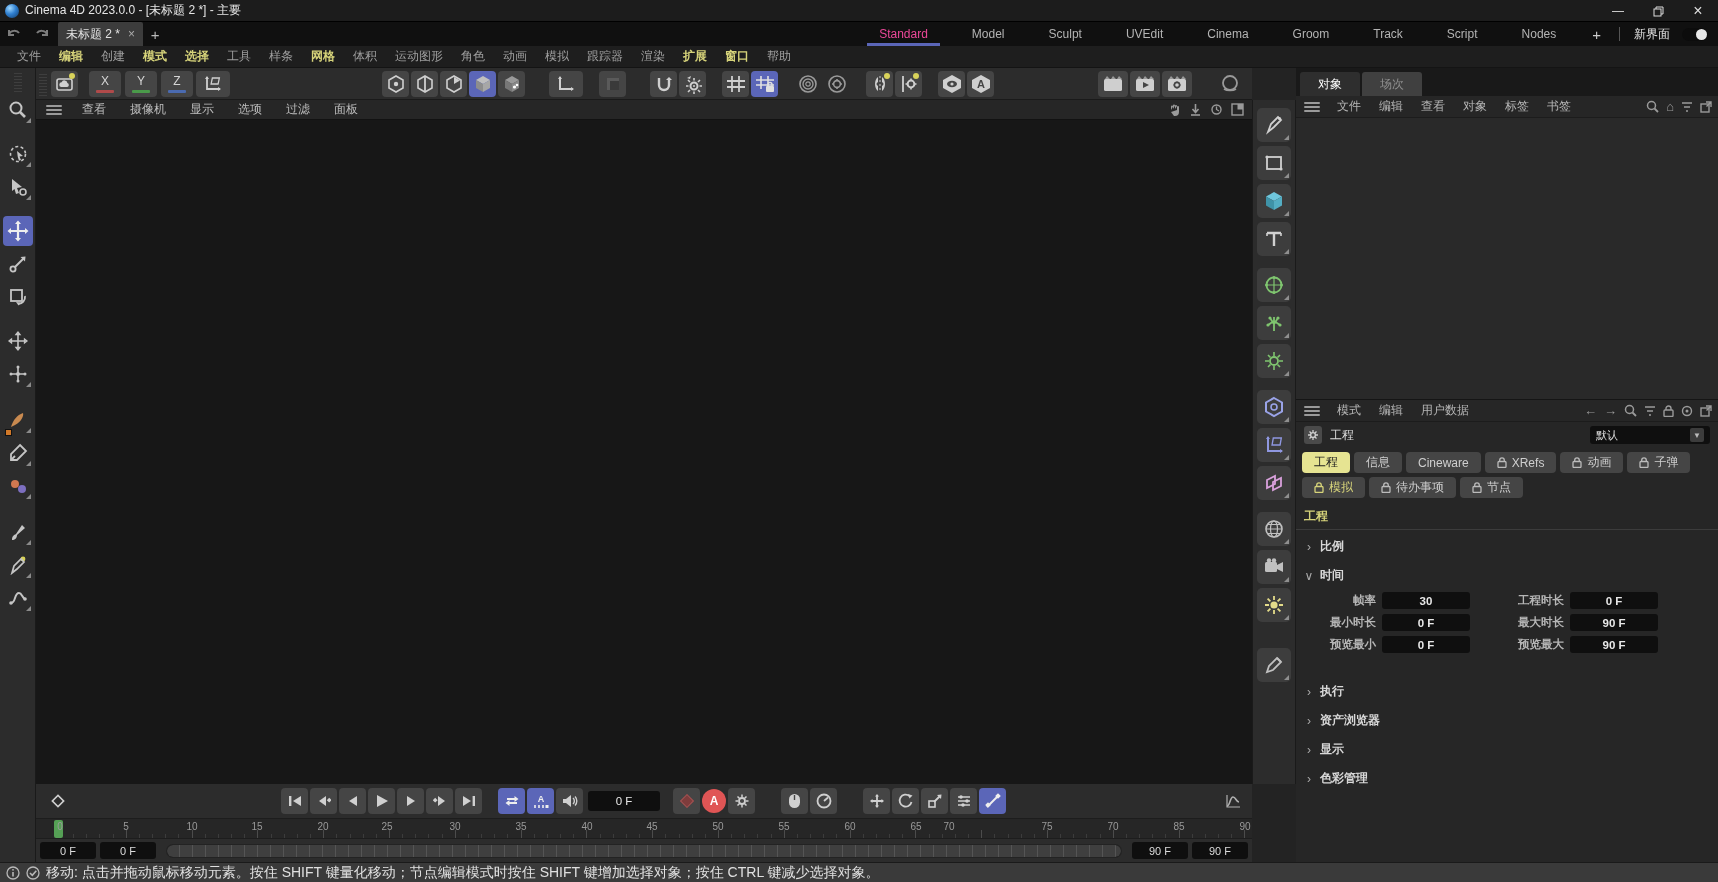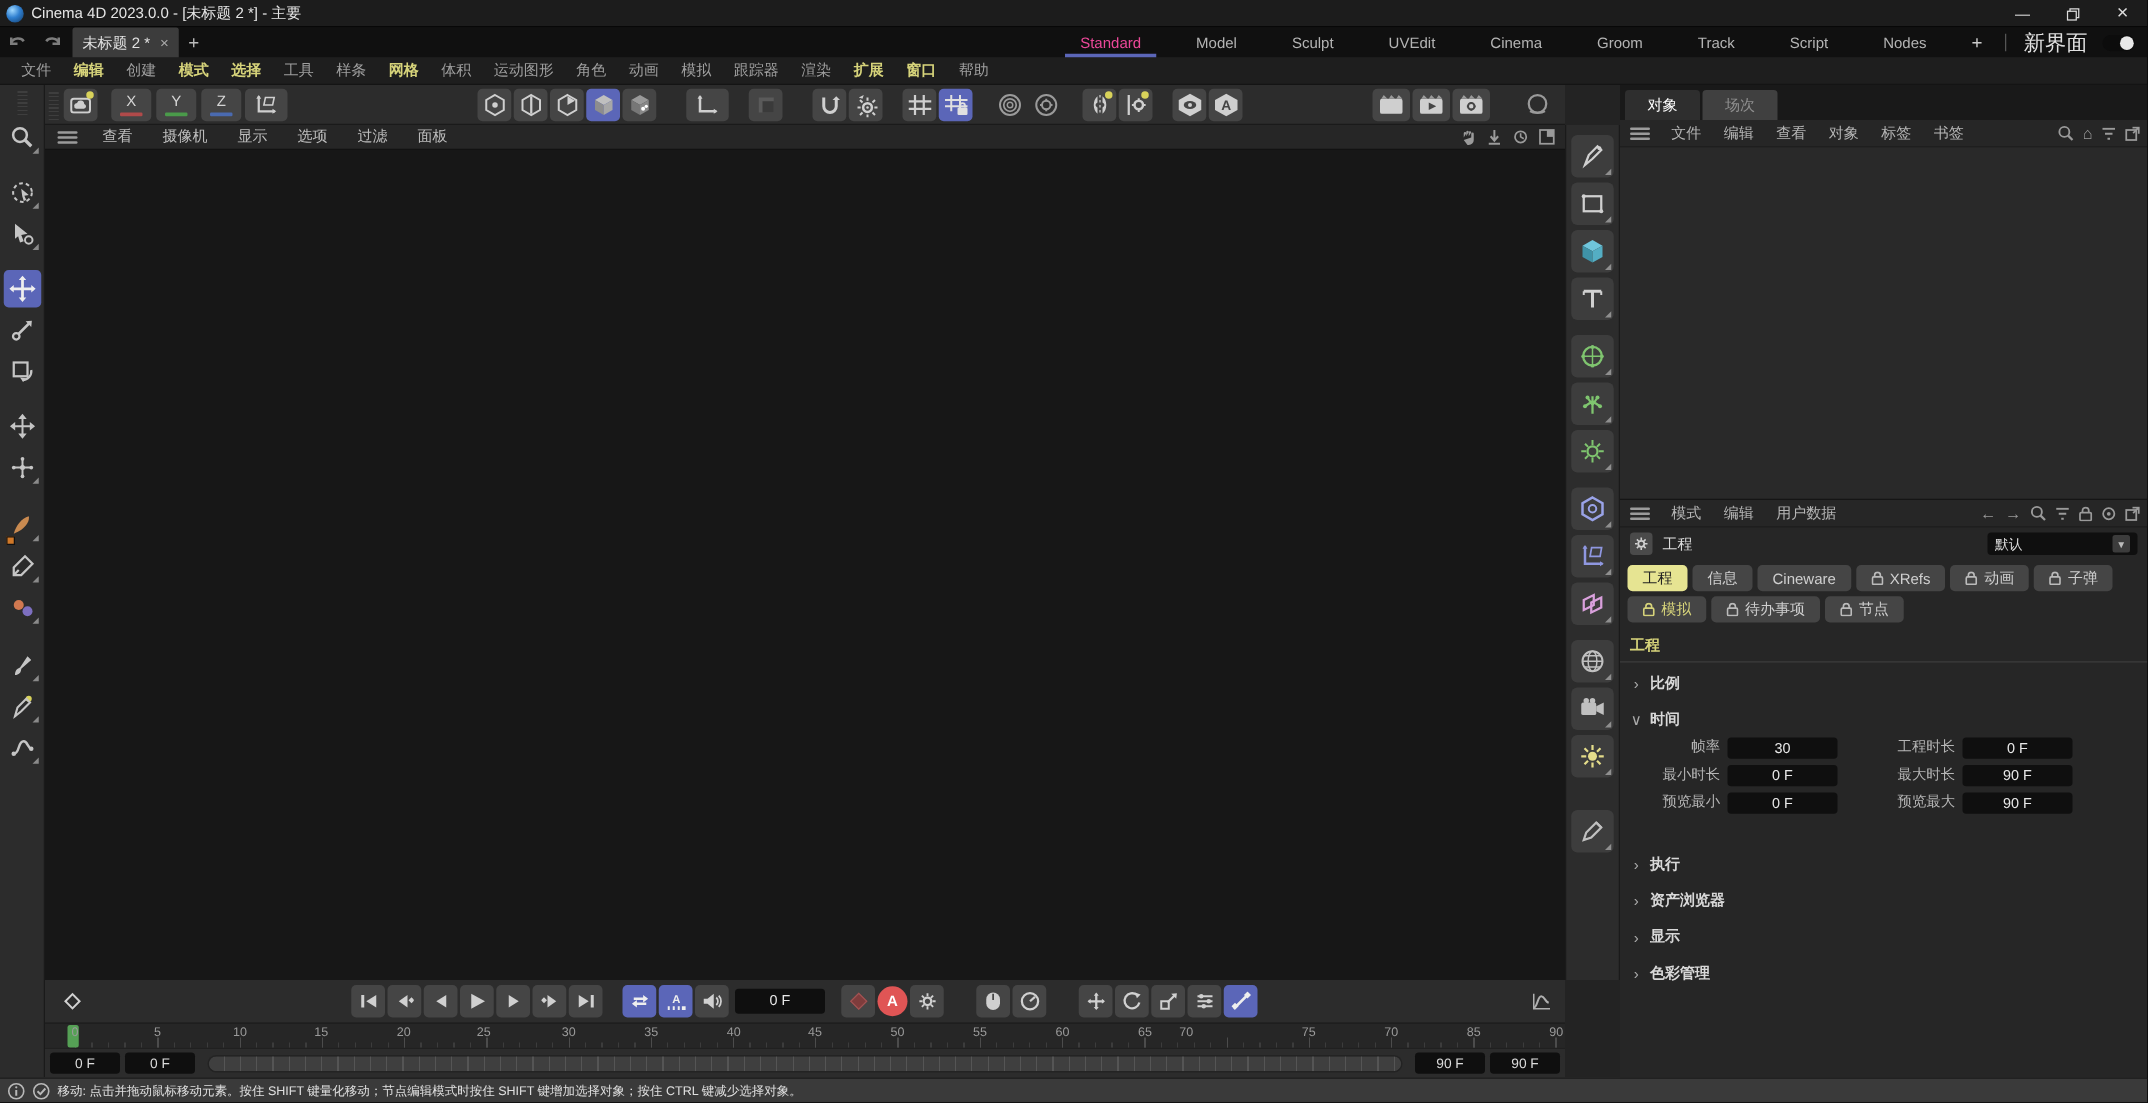--- a/index.html
+++ b/index.html
@@ -19,21 +19,21 @@
   .histbtn{width:22px;height:20px;display:flex;align-items:center;justify-content:center;margin-left:4px;color:#7d7d7d;}
   .doctab{height:24px;background:#3c3c3c;color:#e2e2e2;display:flex;align-items:center;padding:0 8px;margin-left:6px;font-size:12px;gap:8px;border-radius:2px 2px 0 0;}
   .doctab .x{color:#aaa;font-size:12px;}
   .addtab{width:24px;text-align:center;color:#bbb;font-size:15px;}
   #layouttabs{margin-left:auto;display:flex;align-items:center;height:100%;}
   .lt{position:relative;height:100%;display:flex;align-items:center;padding:0 22px;font-size:12px;color:#b4b4b4;}
   .lt.active{color:#ec4899;}
   .lt.active::after{content:"";position:absolute;left:10px;right:10px;bottom:0;height:3px;background:#5b66b8;}
   .lt-plus{color:#ccc;font-size:15px;padding:0 14px;}
   .lt-div{width:1px;height:14px;background:#555;margin:0 4px;}
-  .newlayout{font-size:17px;color:#e0e0e0;padding:0 10px;}
+  .newlayout{font-size:12px;color:#e0e0e0;padding:0 10px;}
   .toggle{width:26px;height:13px;border-radius:7px;background:#0c0c0c;position:relative;margin:0 10px 0 2px;}
   .toggle .knob{position:absolute;right:1px;top:1px;width:11px;height:11px;border-radius:50%;background:#e8e8e8;}
 
   
   #menubar{position:absolute;left:0;top:46px;width:1718px;height:22px;background:#1e1e1e;display:flex;align-items:center;padding-left:8px;border-bottom:1px solid #141414;}
   .menu-item{font-size:12px;color:#9f9f9f;padding:0 9px;}
   .menu-item.accent{color:#d6d37a;font-weight:bold;}
 
   
   #toolbar{position:absolute;left:36px;top:68px;width:1216px;height:32px;background:#2c2c2c;display:flex;align-items:center;border-bottom:1px solid #1a1a1a;}
@@ -87,21 +87,21 @@
   .preset{margin-left:auto;width:120px;height:18px;background:#0f0f0f;border-radius:3px;display:flex;align-items:center;padding:0 6px;font-size:11px;color:#ddd;}
   .preset .arr{margin-left:auto;width:14px;height:14px;background:#3c3c3c;border-radius:2px;display:flex;align-items:center;justify-content:center;font-size:8px;color:#bbb;}
   .cattabs{display:flex;flex-wrap:wrap;gap:4px;padding:4px 6px 2px 6px;}
   .ct{height:21px;background:#454545;border-radius:4px;display:flex;align-items:center;padding:0 12px;font-size:12px;color:#cfcfcf;gap:5px;}
   .ct.active{background:#e6e492;color:#222;}
   .ct.accent{color:#d6d37a;}
   .ct svg{flex:none}
   .secttitle{font-size:12px;color:#d6d37a;font-weight:bold;padding:8px 8px 4px 8px;border-bottom:1px solid #3c3c3c;margin-bottom:2px;}
   .sect{display:flex;align-items:center;gap:6px;padding:6px 8px;font-size:12px;color:#d8d8d8;font-weight:bold;}
   .sect .chev{color:#aaa;width:10px;display:inline-block;text-align:center;font-weight:normal;}
-  .frow{display:flex;align-items:flex-start;height:21px;padding-left:14px;margin-bottom:1px;}
+  .frow{display:flex;align-items:center;height:21px;padding-left:14px;margin-bottom:1px;font-weight:bold;}
   .flabel{width:72px;text-align:right;font-size:11.5px;color:#b5b5b5;padding-right:6px;flex:none;}
   .fval{width:88px;height:17px;background:#0f0f0f;border-radius:3px;color:#e8e8e8;font-size:11.5px;display:flex;align-items:center;justify-content:center;flex:none;}
   .flabel.c2{width:86px;margin-left:14px;}
 
   
   #timeline{position:absolute;left:36px;top:784px;width:1216px;height:78px;background:#2c2c2c;}
   #playrow{height:34px;display:flex;align-items:center;}
   .pb{width:27px;height:26px;background:#454545;border-radius:4px;display:flex;align-items:center;justify-content:center;margin:0 1px;flex:none;}
   .pb.sel{background:#5b66b8;}
   .pb.rec .dia{width:10px;height:10px;background:#7e3c3c;transform:rotate(45deg);border:1px solid #a05454;}
@@ -115,21 +115,21 @@
   .rlab{position:absolute;top:2px;transform:translateX(-50%);font-size:10px;color:#9a9a9a;}
   #playhead{position:absolute;left:18px;top:1px;width:9px;height:18px;background:#55a055;border-radius:2px;}
   #rangerow{height:24px;display:flex;align-items:center;background:#2c2c2c;border-top:1px solid #1d1d1d;padding:0 4px;gap:4px;}
   .rfield{width:56px;height:17px;background:#0f0f0f;border-radius:3px;color:#dcdcdc;font-size:11px;display:flex;align-items:center;justify-content:center;flex:none;}
   #rangetrack{flex:1;height:14px;background:#232323;border-radius:7px;position:relative;margin:0 6px;}
   #rangebar{position:absolute;left:1px;top:1px;right:1px;bottom:1px;border-radius:6px;background:#3f3f3f;
     background-image:repeating-linear-gradient(90deg,transparent 0 12px,#555 12px 13px);background-clip:content-box;}
 
   
   #statusbar{position:absolute;left:0;top:862px;width:1718px;height:20px;background:#3a3a3a;display:flex;align-items:center;gap:6px;padding:0 6px;border-top:1px solid #1a1a1a;}
-  #statusbar .txt{font-size:10px;color:#e0e0e0;}
+  #statusbar .txt{font-size:14px;color:#e0e0e0;}
 
   svg{display:block;}
 </style>
 </head>
 <body>
 
 <div id="app">
 
   <div id="titlebar">
     <div class="logo"></div>

